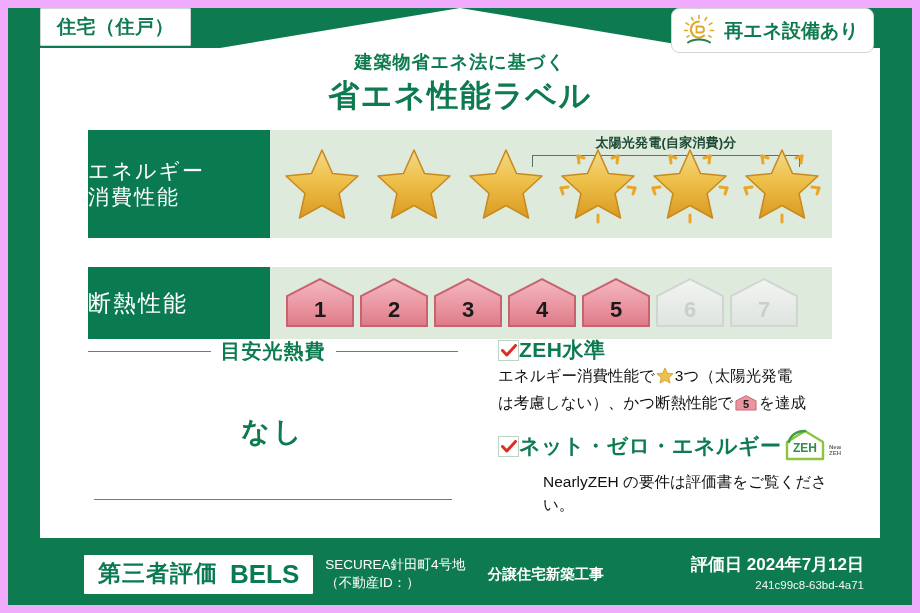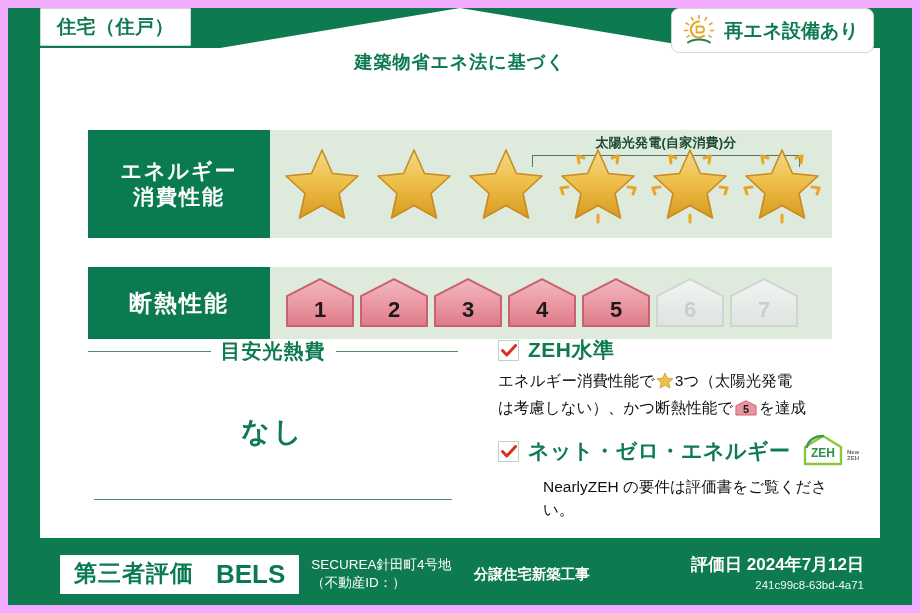--- a/index.html
+++ b/index.html
@@ -87,22 +87,22 @@
     color:#0d7a4f;font-size:31px;font-weight:bold;letter-spacing:1.5px;
     line-height:1.25;margin-top:3px;
   }
 
   
   .row{
     position:absolute;left:88px;display:flex;align-items:stretch;
   }
   .row-label{
     background:#0a7a50;color:#ffffff;
-    display:flex;flex-direction:column;align-items:center;justify-content:center;
-    font-weight:bold;line-height:1.25;letter-spacing:2px;
+    display:flex;flex-direction:column;align-items:flex-start;justify-content:center;
+    font-weight:normal;line-height:1.25;letter-spacing:2px;
     box-sizing:border-box;
   }
   .row-body{
     background:#ddeadc;
     position:relative;
     box-sizing:border-box;
   }
   
   .row-energy{top:130px;width:744px;height:108px;}
   .row-energy .row-label{width:182px;font-size:21px;}
@@ -152,51 +152,51 @@
   .cost-value{
     text-align:center;color:#0d7a4f;font-size:28px;font-weight:bold;
     letter-spacing:3px;margin-top:48px;
   }
   .cost-rule{
     position:absolute;left:6px;bottom:10px;width:358px;height:1.5px;background:#4d8f6e;
   }
 
   
   .zeh-block{position:absolute;left:498px;top:336px;width:350px;}
-  .zeh-line{display:flex;align-items:center;gap:9px;}
+  .zeh-line{display:flex;align-items:center;}
   .chk{
     width:21px;height:21px;border:1.5px solid #bcd3c6;background:#ffffff;
     display:flex;align-items:center;justify-content:center;flex:none;box-sizing:border-box;
   }
   .chk svg{display:block;}
   .zeh-title{color:#0d7a4f;font-size:21px;font-weight:bold;letter-spacing:.5px;white-space:nowrap;}
   .zeh-desc{
-    color:#111111;font-size:15.5px;line-height:1.55;margin-top:5px;letter-spacing:0px;
+    color:#111111;font-size:15.5px;line-height:1.55;letter-spacing:0px;
   }
   .mini-star{display:inline-block;vertical-align:-3px;margin:0 1px;}
   .mini-house{display:inline-block;vertical-align:-4px;margin:0 2px;position:relative;width:22px;height:18px;}
   .mini-house svg{position:absolute;left:0;top:0;}
   .mini-house span{
     position:absolute;left:0;top:0;width:22px;height:18px;
     display:flex;align-items:center;justify-content:center;
     font-size:11px;font-weight:bold;color:#1a1a1a;padding-top:2px;box-sizing:border-box;
   }
   .zeh-row2{margin-top:14px;}
   .zeh-logo{width:58px;height:34px;position:relative;flex:none;margin-left:2px;}
   .zeh-logo svg{display:block;}
   .zeh-desc2{color:#111111;font-size:15.5px;line-height:1.5;margin-top:7px;margin-left:45px;}
 
   
   .footer{
     position:absolute;left:8px;bottom:8px;width:904px;height:62px;
     background:#0d7a4f;display:flex;align-items:center;
   }
   .bels-badge{
-    margin-left:52px;background:#ffffff;padding:6px 14px 7px 14px;
-    display:flex;align-items:center;gap:22px;border-radius:1px;
+    margin-left:76px;background:#ffffff;padding:6px 14px 7px 14px;
+    display:flex;align-items:center;gap:12px;border-radius:1px;
   }
   .bels-jp{color:#0a7a50;font-size:23px;font-weight:bold;letter-spacing:1px;line-height:1;}
   .bels-en{color:#0a7a50;font-size:26px;font-weight:bold;letter-spacing:0px;line-height:1;}
   .site-info{
     margin-left:12px;color:#ffffff;font-size:13.5px;line-height:1.35;white-space:nowrap;
   }
   .work-type{margin-left:22px;color:#ffffff;font-size:14.5px;font-weight:bold;white-space:nowrap;}
   .eval-info{margin-left:auto;margin-right:48px;text-align:right;color:#ffffff;}
   .eval-date{font-size:17px;font-weight:bold;line-height:1.2;white-space:nowrap;}
   .eval-id{font-size:11.5px;line-height:1.3;margin-top:2px;opacity:.95;white-space:nowrap;}
@@ -235,20 +235,21 @@
         <path d="M17 7.5 a8 8 0 1 0 5 14.2" fill="none" stroke="#e0a92c" stroke-width="2.2" stroke-linecap="round"></path>
         <path d="M19 12.5 h-4.5 v6 h4.5 a3 3 0 0 0 0-6 z" fill="none" stroke="#e0a92c" stroke-width="1.8"></path>
         <path d="M6 28.5 C 12 24.5, 22 24.5, 28 28.5" fill="none" stroke="#2e7d4f" stroke-width="2" stroke-linecap="round"></path>
       </svg>
     </span>
     <span class="txt">再エネ設備あり</span>
   </div>
 
   <div class="title-wrap">
     <div class="title-sub">建築物省エネ法に基づく</div>
+    <div class="title-main">省エネ性能ラベル</div>
   </div>
 
   <div class="row row-energy">
     <div class="row-label">
       <span>エネルギー</span>
       <span>消費性能</span>
     </div>
     <div class="row-body">
       <div class="solar-bracket">
         <div class="sb-text">太陽光発電(自家消費)分</div>

